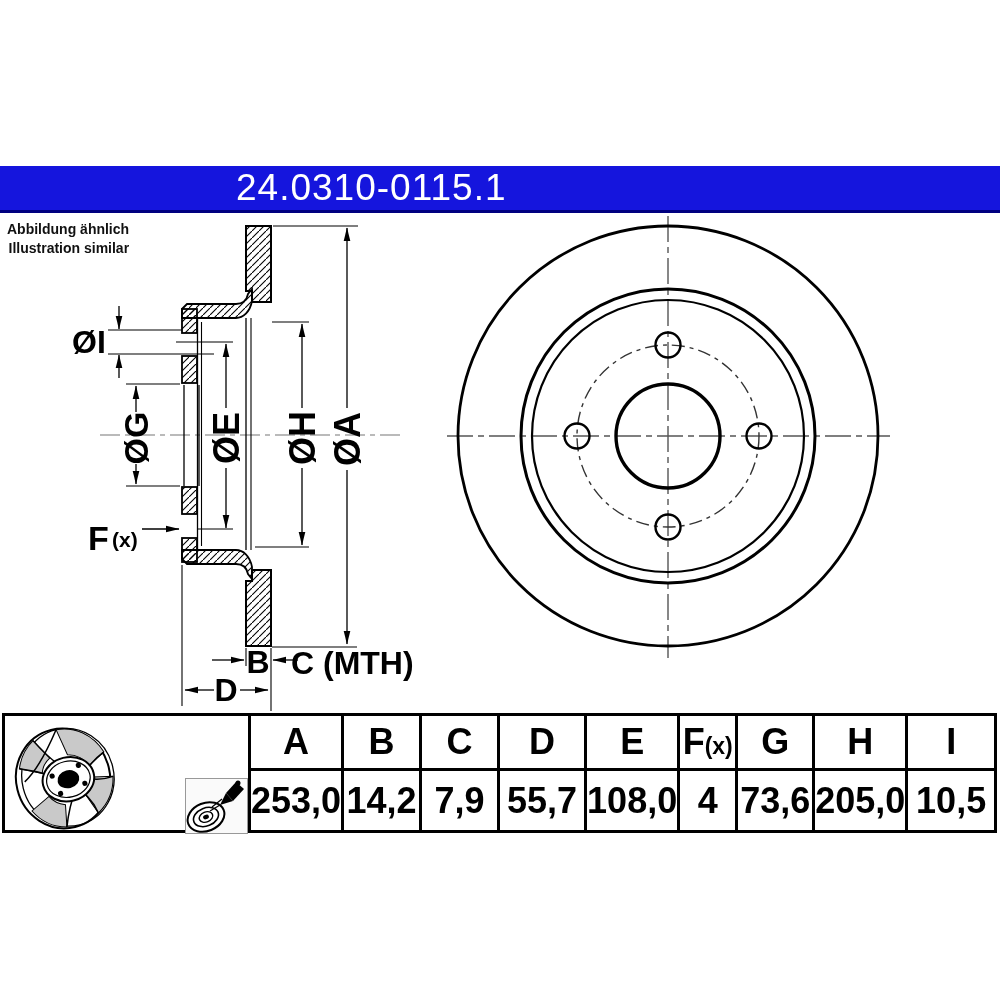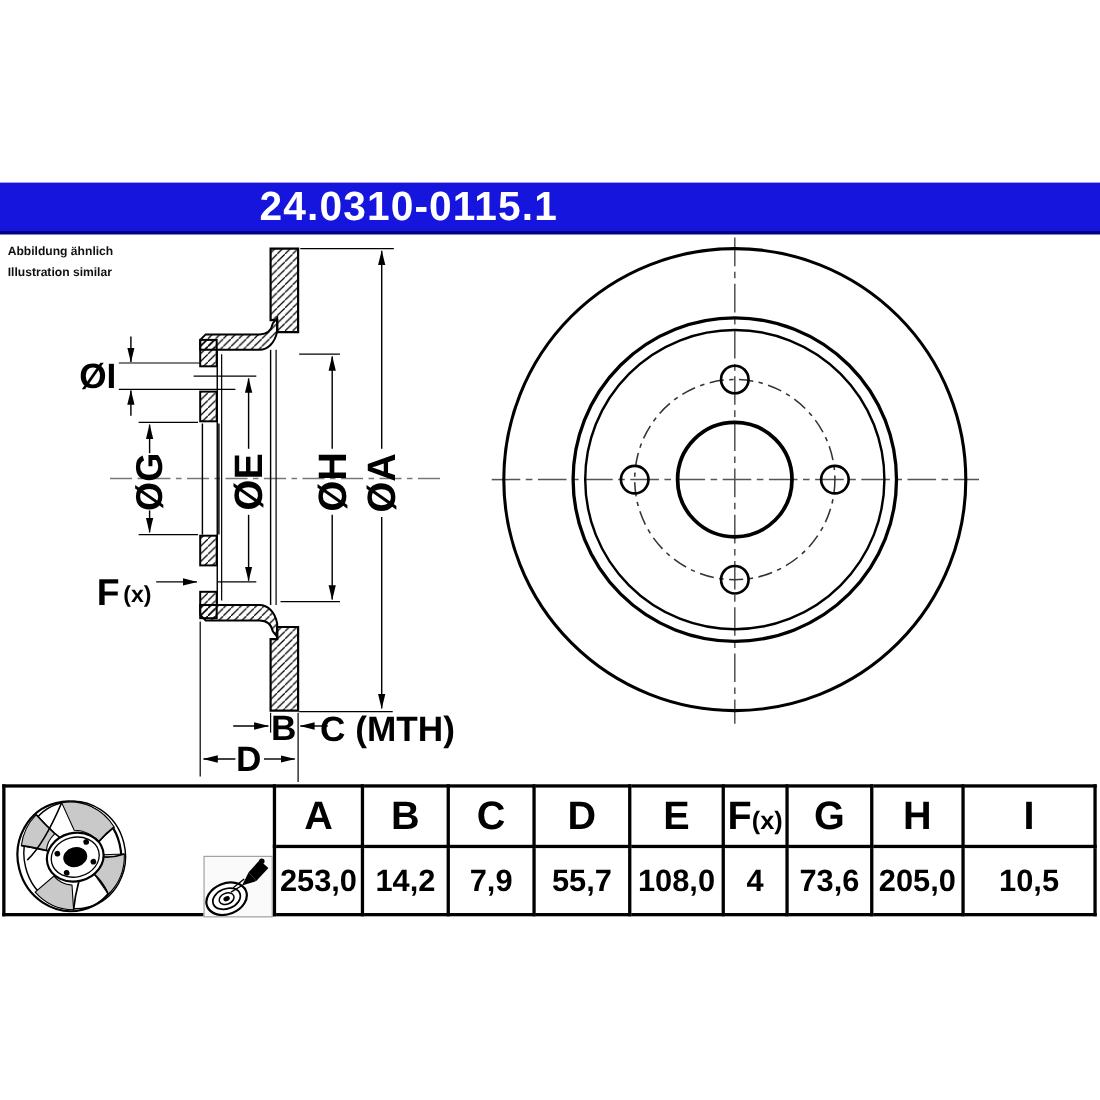--- a/index.html
+++ b/index.html
@@ -2,35 +2,35 @@
 <html><head>
 <meta charset="utf-8">
 <style>
   html,body{margin:0;padding:0;background:#fff;}
   .page{position:relative;width:1000px;height:1000px;background:#ffffff;overflow:hidden;
         font-family:"Liberation Sans",sans-serif;}
   
   .header-bar{position:absolute;left:0;top:166px;width:1000px;height:44px;
               background:#1515dd;border-bottom:3px solid #000080;}
   .header-bar span{position:absolute;top:0;height:44px;line-height:44px;
-                   color:#ffffff;font-weight:bold;font-size:37px;letter-spacing:1px;white-space:nowrap;}
+                   color:#ffffff;font-weight:normal;font-size:37px;letter-spacing:1px;white-space:nowrap;}
   .part-number{left:236px;}
   .catalog-number{left:522px;}
   
   .similarity-note{position:absolute;left:7px;top:220px;color:#111;
-                   font-weight:bold;font-size:11px;line-height:19px;}
+                   font-weight:bold;font-size:14px;line-height:19px;text-align:right;}
   
   svg.drawing{position:absolute;left:0;top:0;}
   
   table.spec{position:absolute;left:2px;top:713px;width:995px;height:120px;
              border-collapse:collapse;border:3px solid #000;background:#fff;}
   table.spec td{border:3px solid #000;text-align:center;vertical-align:middle;
                 font-weight:bold;color:#000;padding:0;}
   td.hdr{font-size:36px;height:52px;}
-  td.val{font-size:28px;height:58px;}
+  td.val{font-size:36px;height:58px;}
   td.logo-cell{position:relative;width:243px;padding:0;}
   .fx-sub{font-size:23px;font-weight:bold;}
   .powerdisc{position:absolute;left:8px;top:6px;}
   .marking{position:absolute;left:180px;top:62px;width:61px;height:54px;
            border:1px solid #999;background:#fafafa;}
 </style>
 </head>
 <body>
 
 <div class="page">

